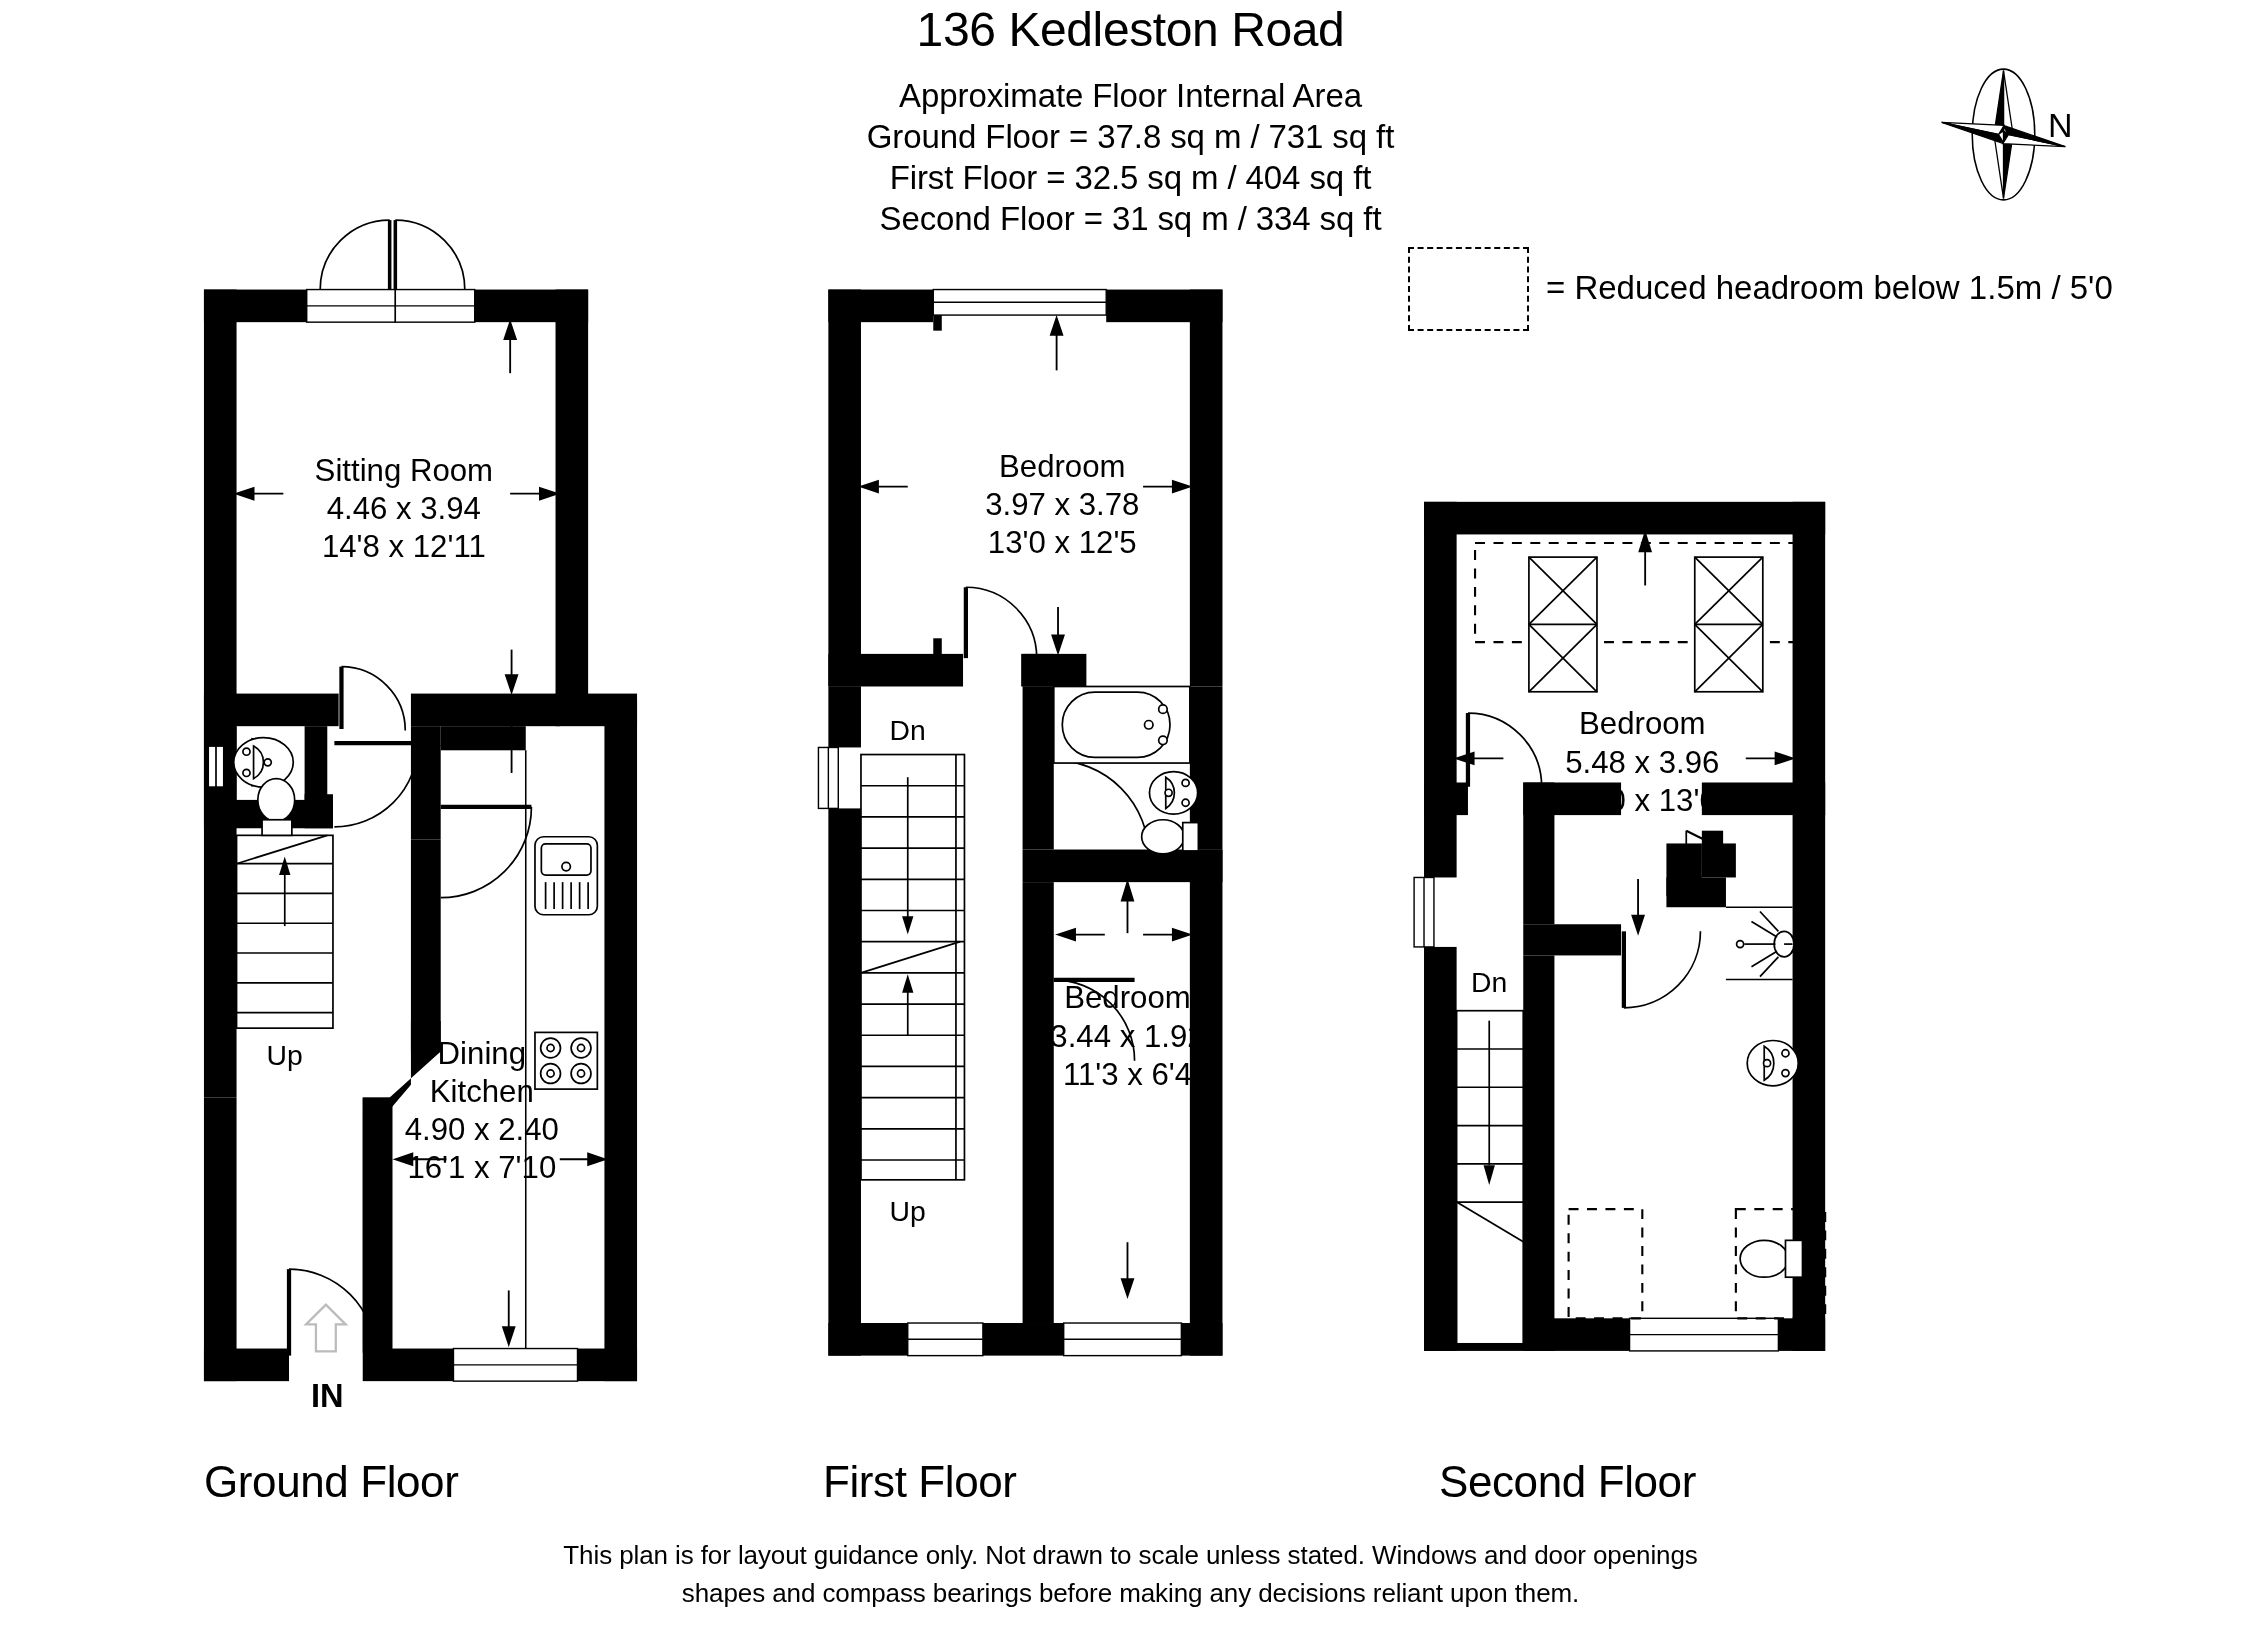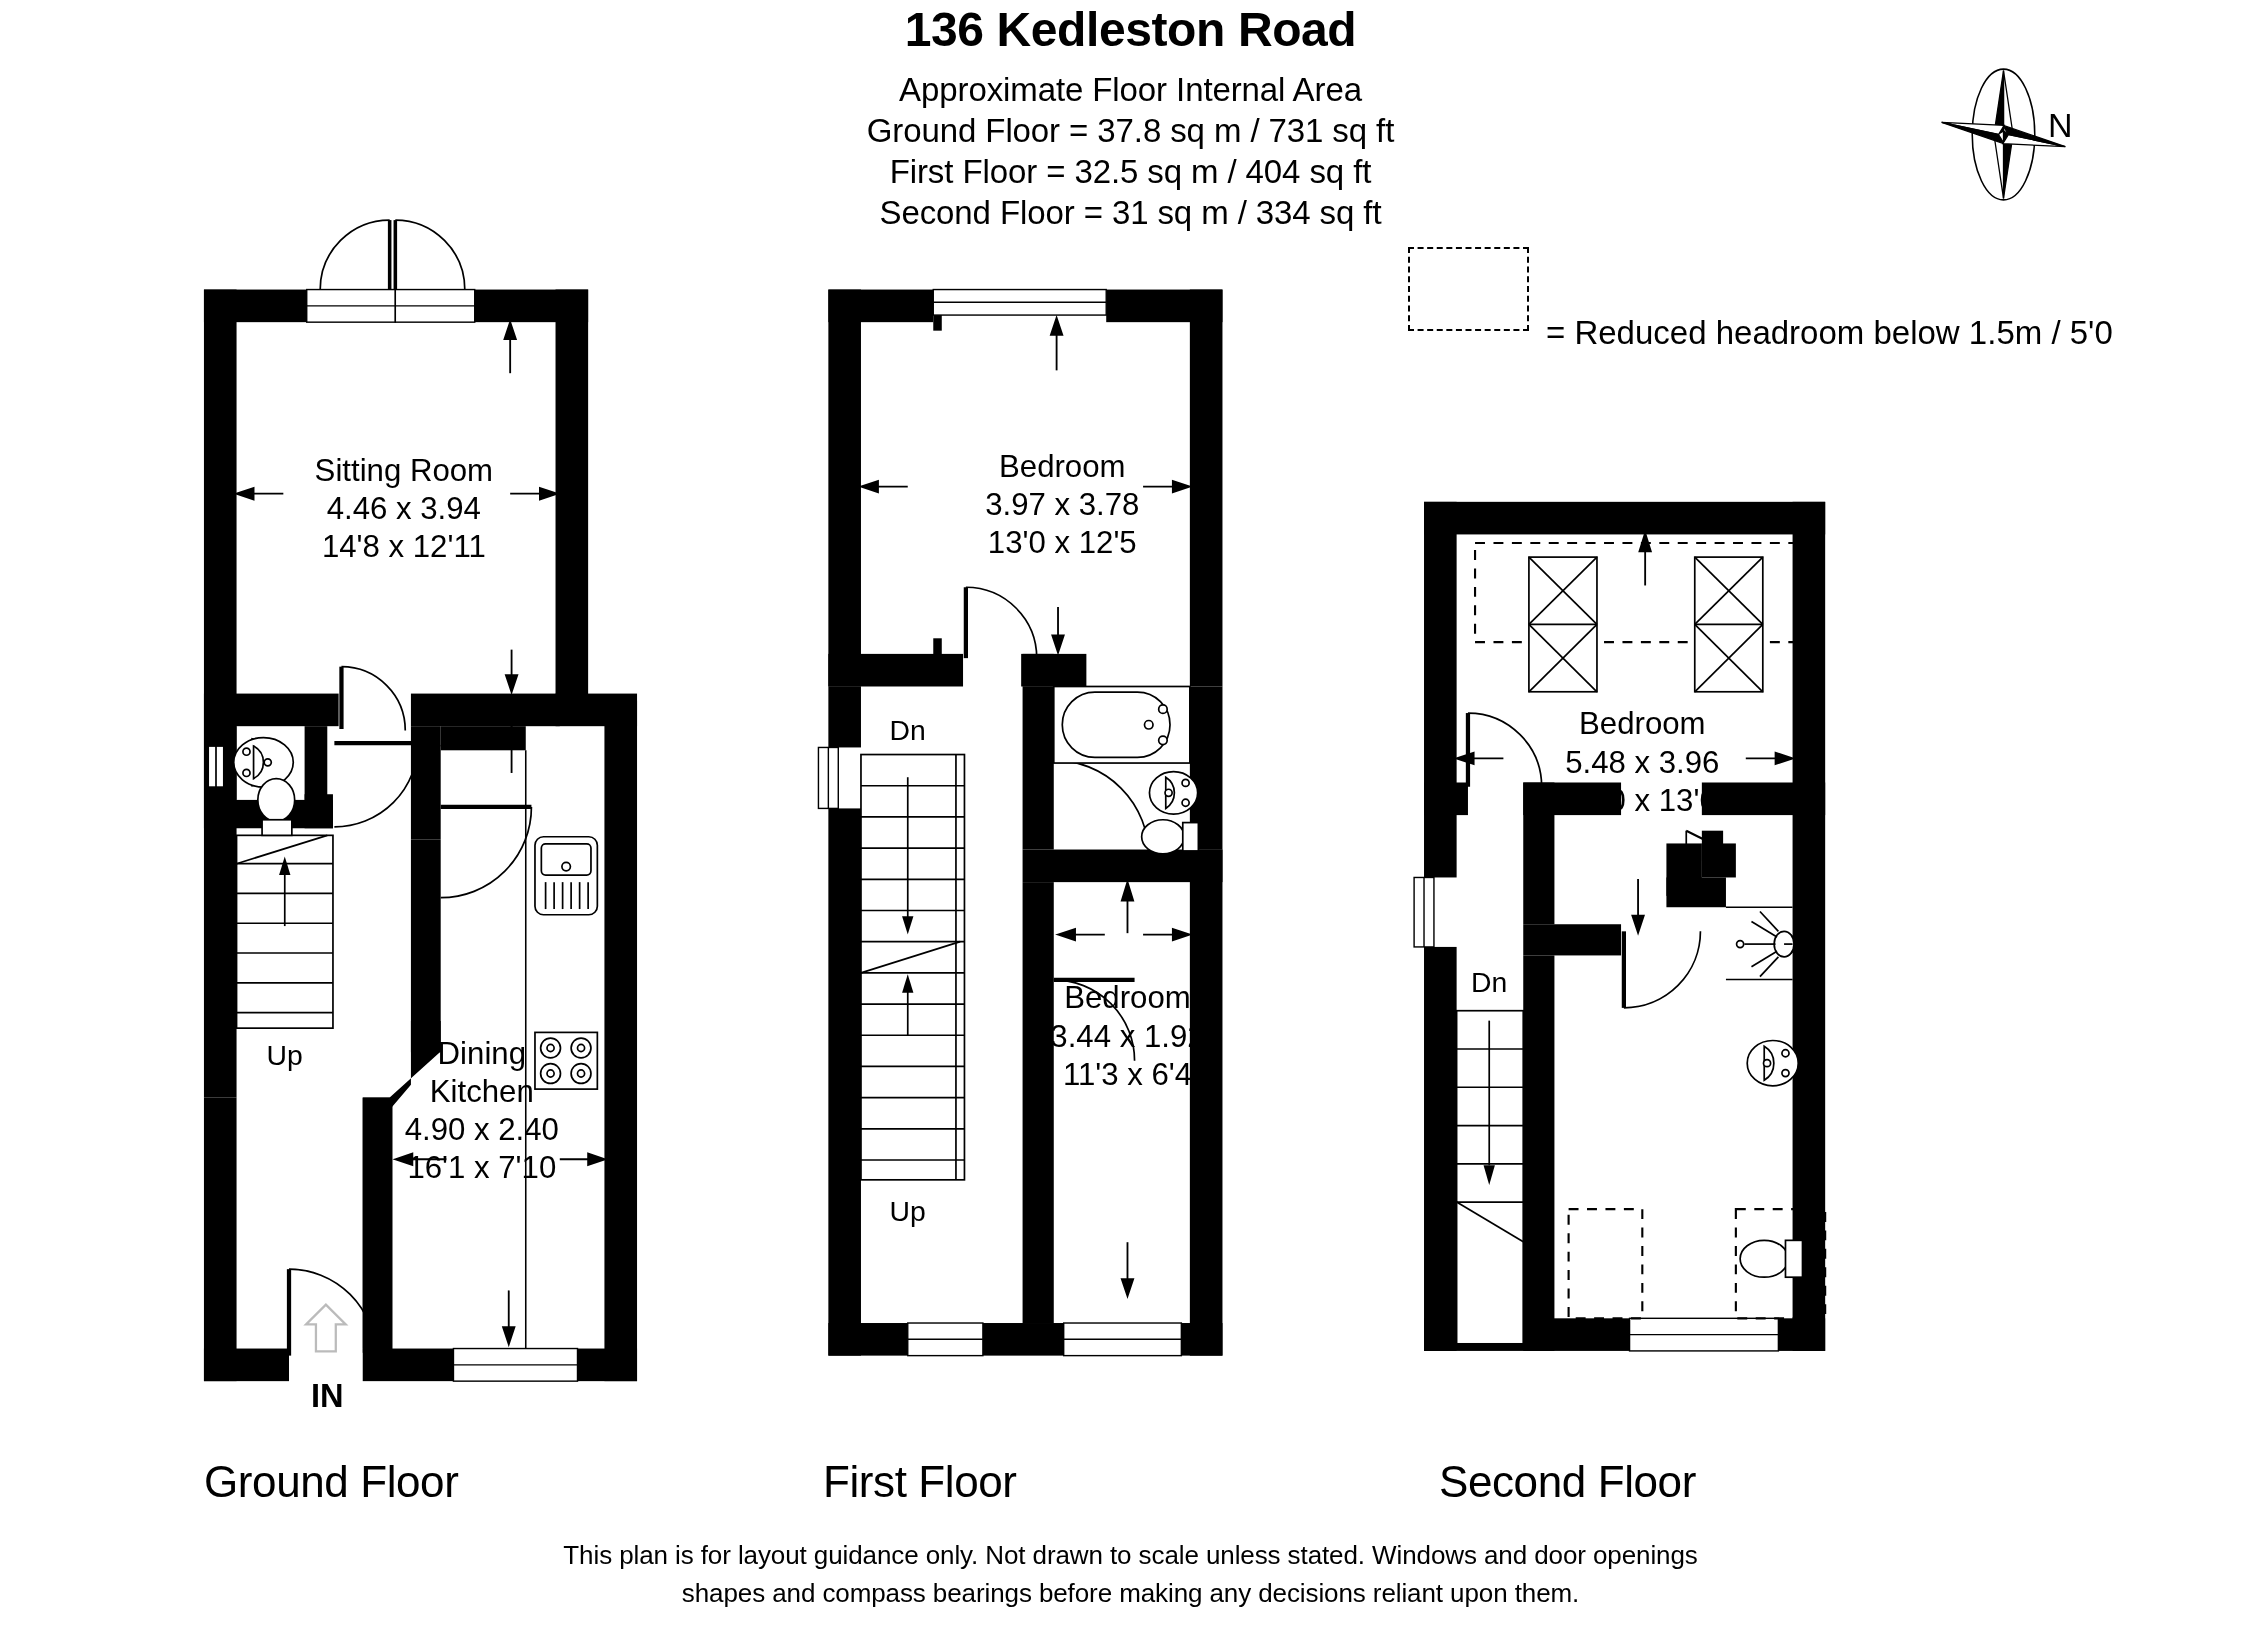--- a/index.html
+++ b/index.html
@@ -22,24 +22,24 @@
   
   #header {
     position: absolute;
     left: 0;
     top: 4.3px;
     width: 2261px;
     text-align: center;
   }
   #plan-title {
     font-size: 48px;
-    font-weight: bold;
+    font-weight: normal;
     letter-spacing: -0.4px;
     line-height: 1.08;
-    margin: 0 0 14px 0;
+    margin: 0 0 20px 0;
     text-align: center;
   }
   .header-line {
     font-size: 33px;
     line-height: 1.24;
     letter-spacing: -0.1px;
   }
 
   
   #compass {
@@ -65,21 +65,20 @@
     height: 84px;
     border: 2.1px dashed #000;
     box-sizing: border-box;
   }
   #legend-text {
     position: absolute;
     left: 1546px;
     top: 269px;
     font-size: 33px;
     white-space: nowrap;
-    margin-top: 45px;
   }
 
   
   .floor-svg {
     position: absolute;
   }
   #gf-svg { left: 177px; top: 213px; }
   #ff-svg { left: 794px; top: 213px; }
   #sf-svg { left: 1390px; top: 425px; }
 

